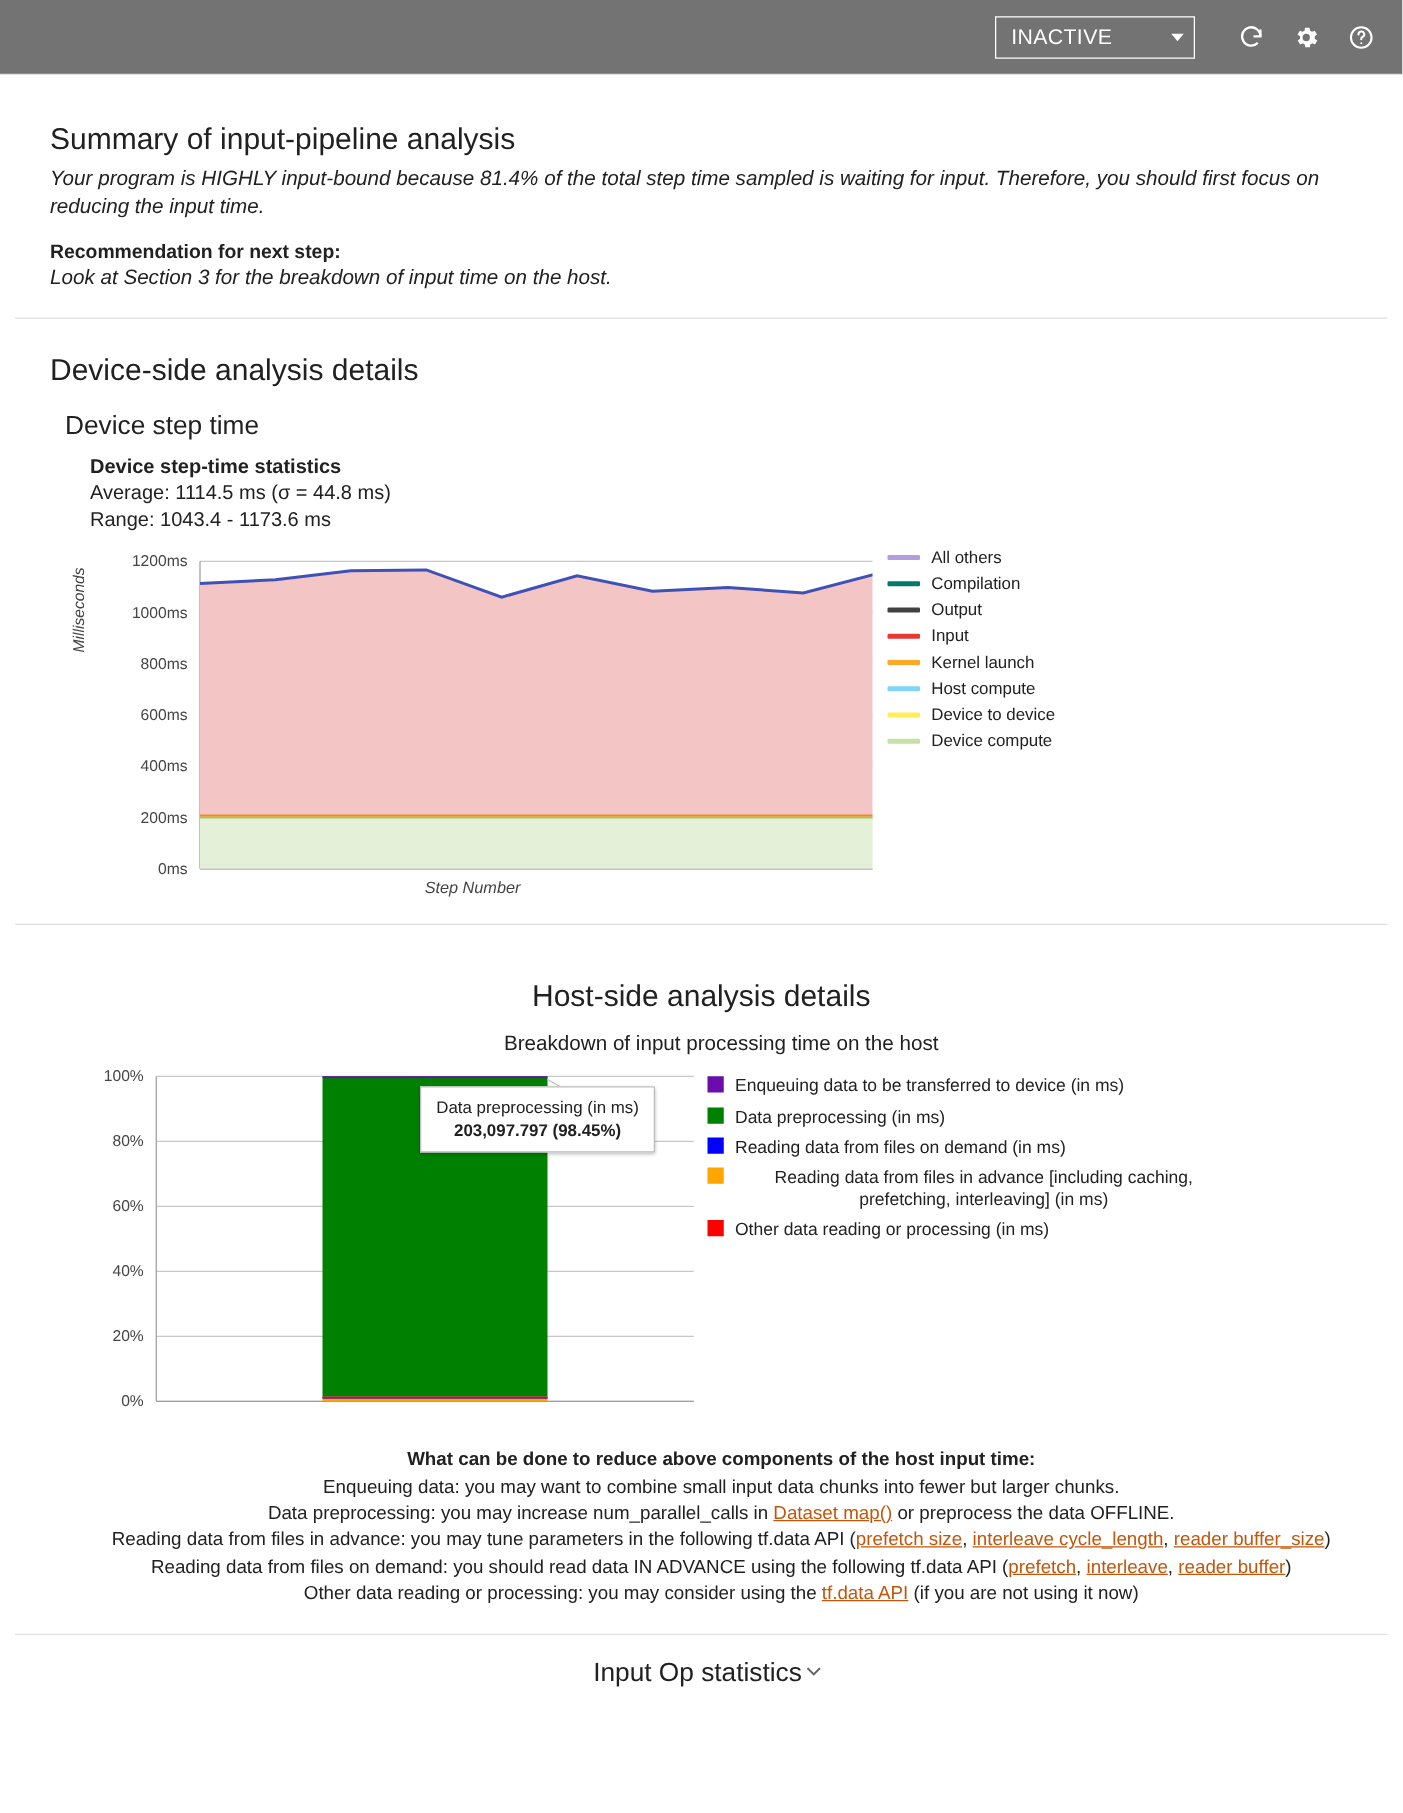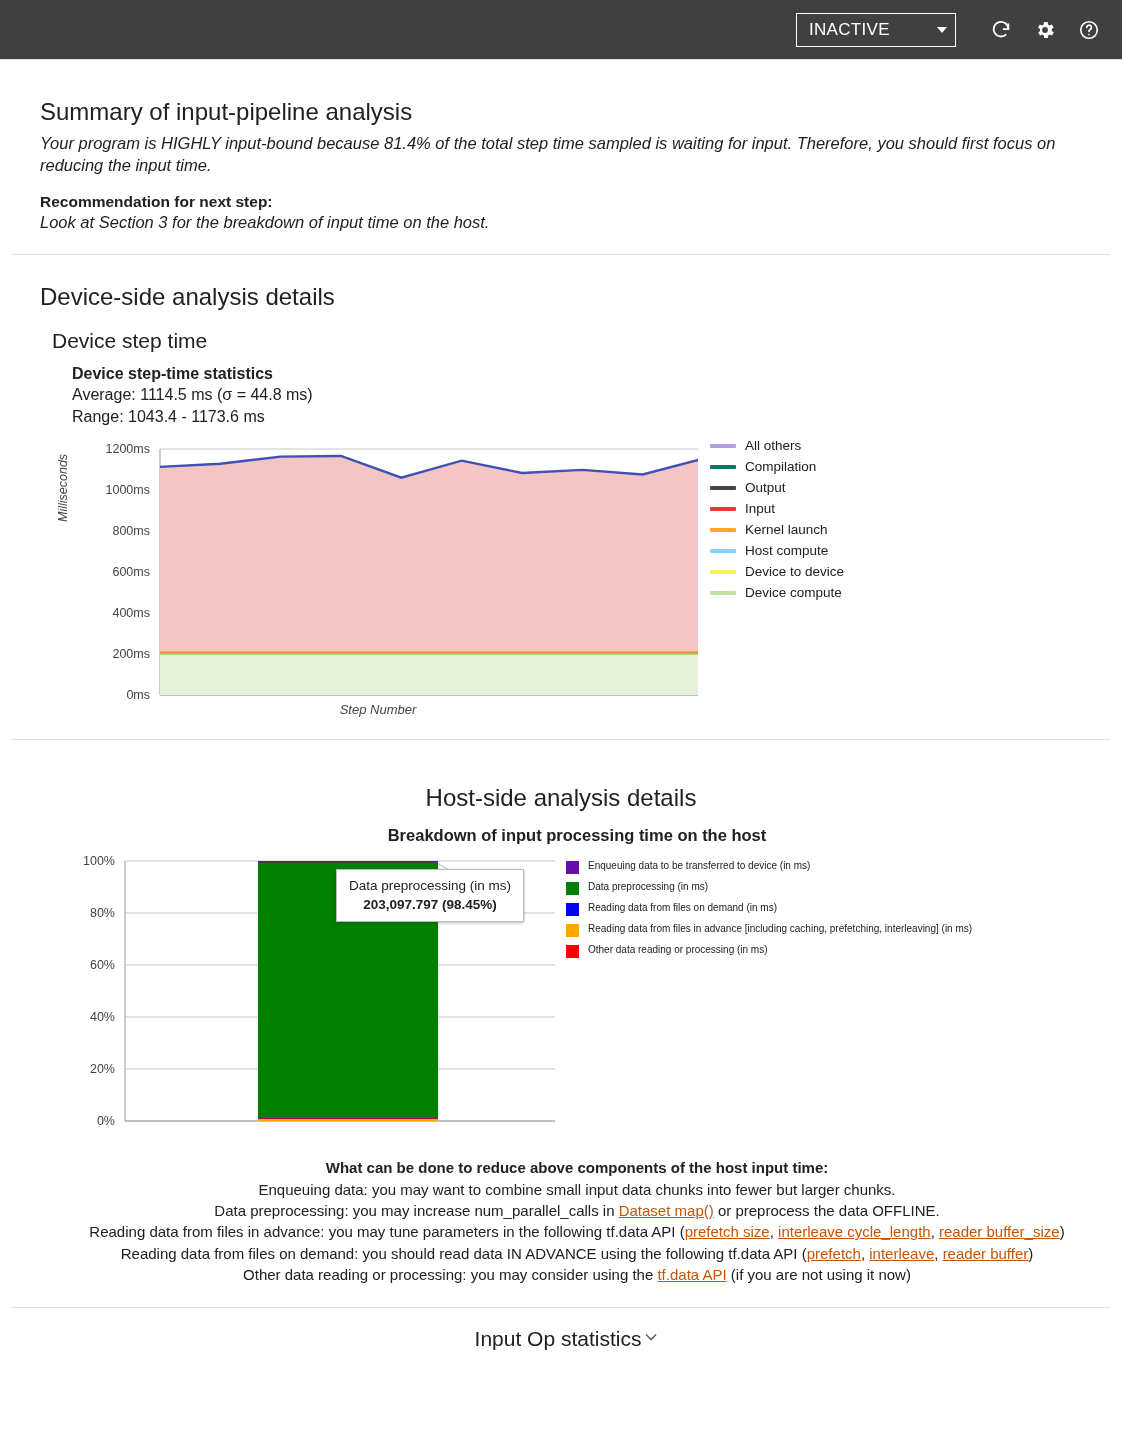--- a/index.html
+++ b/index.html
@@ -8,21 +8,21 @@
     width: 1122px; height: 1450px;
     background: #ffffff;
     font-family: "Liberation Sans", sans-serif;
     color: #212121;
     overflow: hidden;
   }
 
   
   .topbar {
     height: 60px;
-    background: #404040;
+    background: #737373;
     display: flex;
     align-items: center;
     justify-content: flex-end;
     padding: 0 16px;
     border-bottom: 1px solid #e0e0e0;
   }
   .run-select {
     display: flex;
     align-items: center;
     background: transparent;
@@ -157,21 +157,21 @@
     margin-right: 9px;
   }
 
   
   h2.host-title {
     font-size: 24px;
     font-weight: 400;
     margin: 26px 0 14px 0;
   }
   .bd-title {
-    font-weight: bold;
+    font-weight: normal;
     font-size: 16.5px;
     margin: 0 0 4px 32px;
   }
   .host-chart-wrap {
     display: flex;
     margin-left: 10px;
   }
   .host-chart {
     position: relative;
     width: 510px;
@@ -187,21 +187,21 @@
     padding: 7px 12px;
     font-size: 13.5px;
     line-height: 1.35;
     white-space: nowrap;
     z-index: 5;
   }
   .tooltip .val { font-weight: bold; }
   .legend2 {
     padding-top: 10px;
     margin-left: 6px;
-    font-size: 10px;
+    font-size: 14px;
   }
   .legend2-row {
     display: flex;
     align-items: flex-start;
     margin-bottom: 6px;
     max-width: 420px;
   }
   .legend2-row .legend-swatch.block { margin-top: 2px; flex: none; }
   .legend2-row span.txt { line-height: 1.3; }
 

